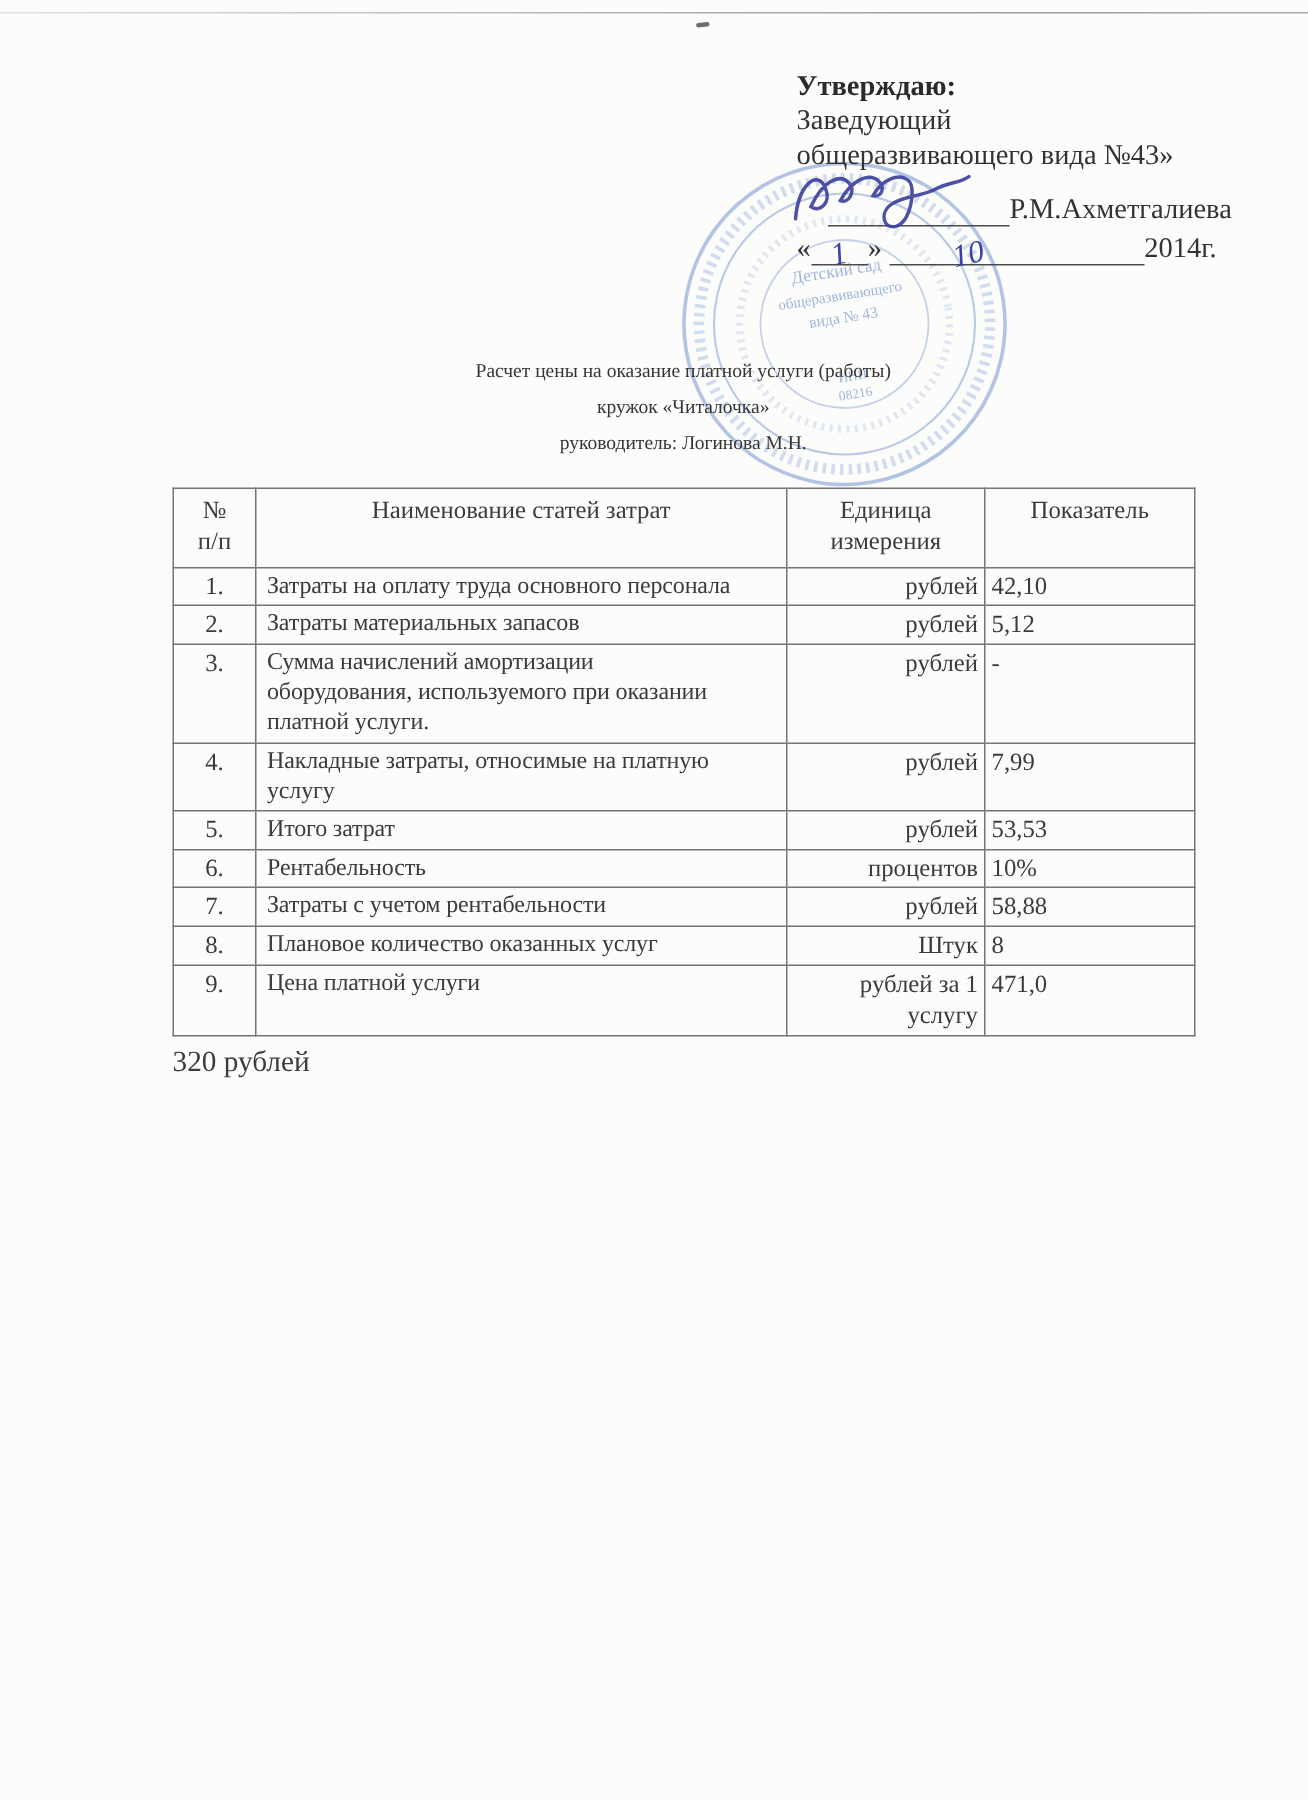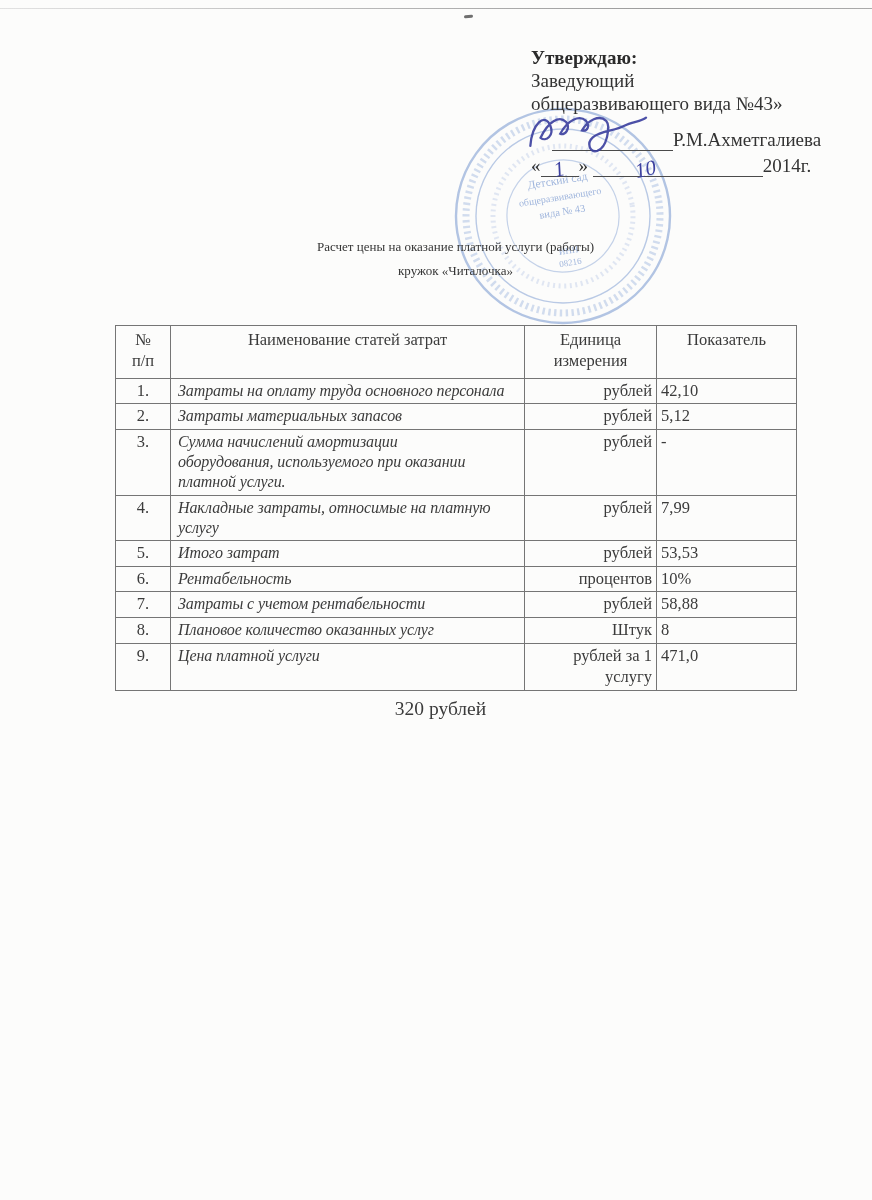--- a/index.html
+++ b/index.html
@@ -61,25 +61,25 @@
     font-size: 16.5px; line-height: 1.26; color: #3b3b3b;
   }
   .cost th, .cost td {
     border: 1px solid #757575; vertical-align: top; padding: 2px 4px;
   }
   .cost th {
     font-weight: normal; text-align: center; white-space: pre-line;
     padding: 4px 4px 6px; color: #3b3b3b;
   }
   .c-num { text-align: center; }
-  .c-name { text-align: left; padding-left: 7px !important; white-space: pre-line; font-size: 16px; letter-spacing: -0.1px; font-style: italic; }
+  .c-name { text-align: left; padding-left: 7px !important; white-space: pre-line; font-size: 16px; letter-spacing: -0.1px; }
   .c-unit { text-align: right; white-space: pre-line; }
   .c-val { }
   .footnote {
-    margin-top: 7px; text-align: center; padding-right: 30px;
+    margin-top: 7px; text-align: left; padding-right: 30px;
     font-size: 19.5px; color: #3b3b3b;
   }
 </style>
 </head>
 <body>
 
 <div class="scan-top-line"></div>
 <div class="scan-speck"></div>
 
 <svg class="stamp" width="228" height="228" viewBox="0 0 228 228">
@@ -110,20 +110,21 @@
       <path d="M8 42 C12 20 26 10 30 24 C33 34 24 40 19 35 C28 20 40 14 46 22 C50 28 44 36 39 33 C48 20 60 16 66 23 C70 28 66 34 61 32 C68 22 80 18 86 25 C90 31 84 52 74 54 C66 55 64 45 71 40 C80 34 94 36 103 32 C112 28 120 30 126 26" fill="none" stroke="#3d41a0" stroke-width="2.3" stroke-linecap="round" opacity="0.92" transform="rotate(-6 65 32)"></path>
     </svg>
     <span class="sigline"></span><span>Р.М.Ахметгалиева</span>
   </div>
   <div class="appr-line date-row"><span>«</span><span class="ul ul-day"><span class="ink">1</span></span><span>»</span> <span class="ul ul-month"><span class="ink">10</span></span><span>2014г.</span></div>
 </div>
 
 <div class="doc-title">
   <div>Расчет цены на оказание платной услуги (работы)</div>
   <div>кружок «Читалочка»</div>
+  <div>руководитель: Логинова М.Н.</div>
 </div>
 
 <div class="table-wrap">
   <table class="cost">
     <colgroup>
       <col style="width:55px">
         <col style="width:354px">
         <col style="width:132px">
         <col style="width:140px">
     </colgroup>

